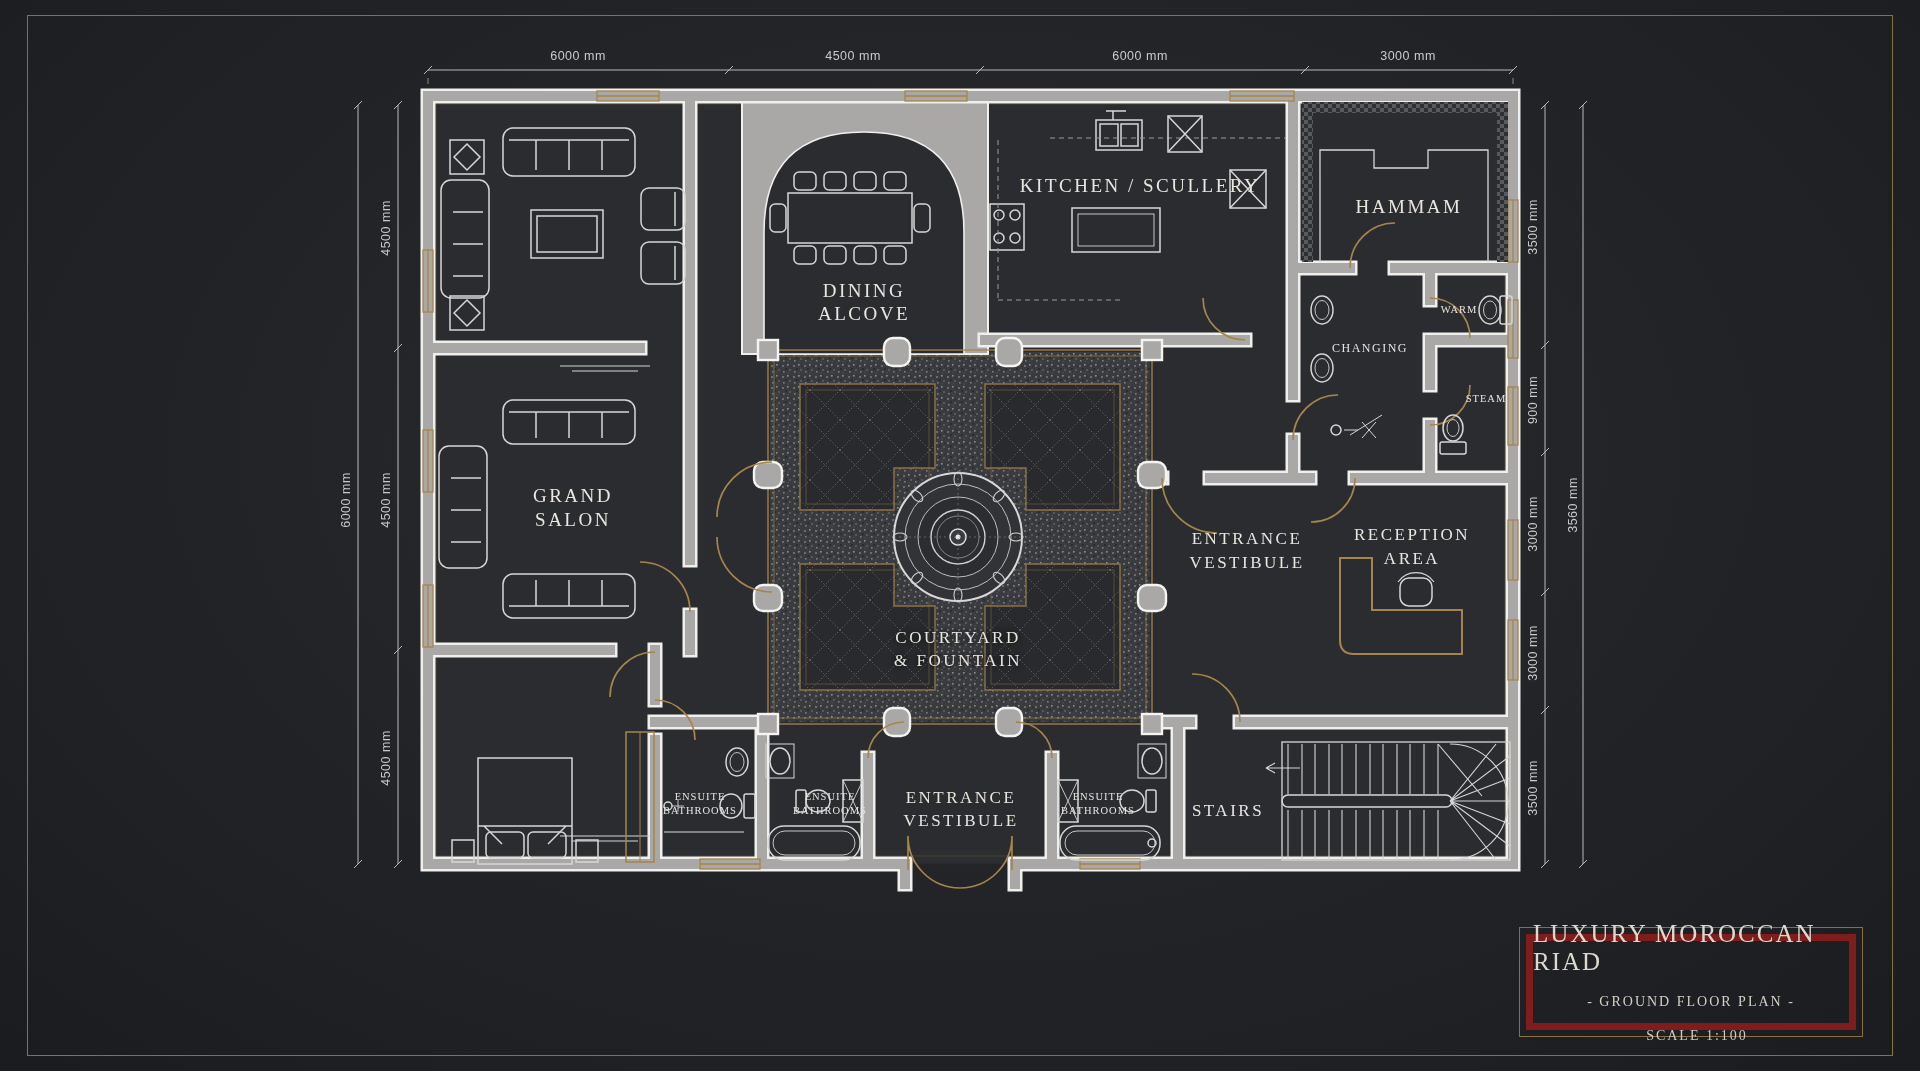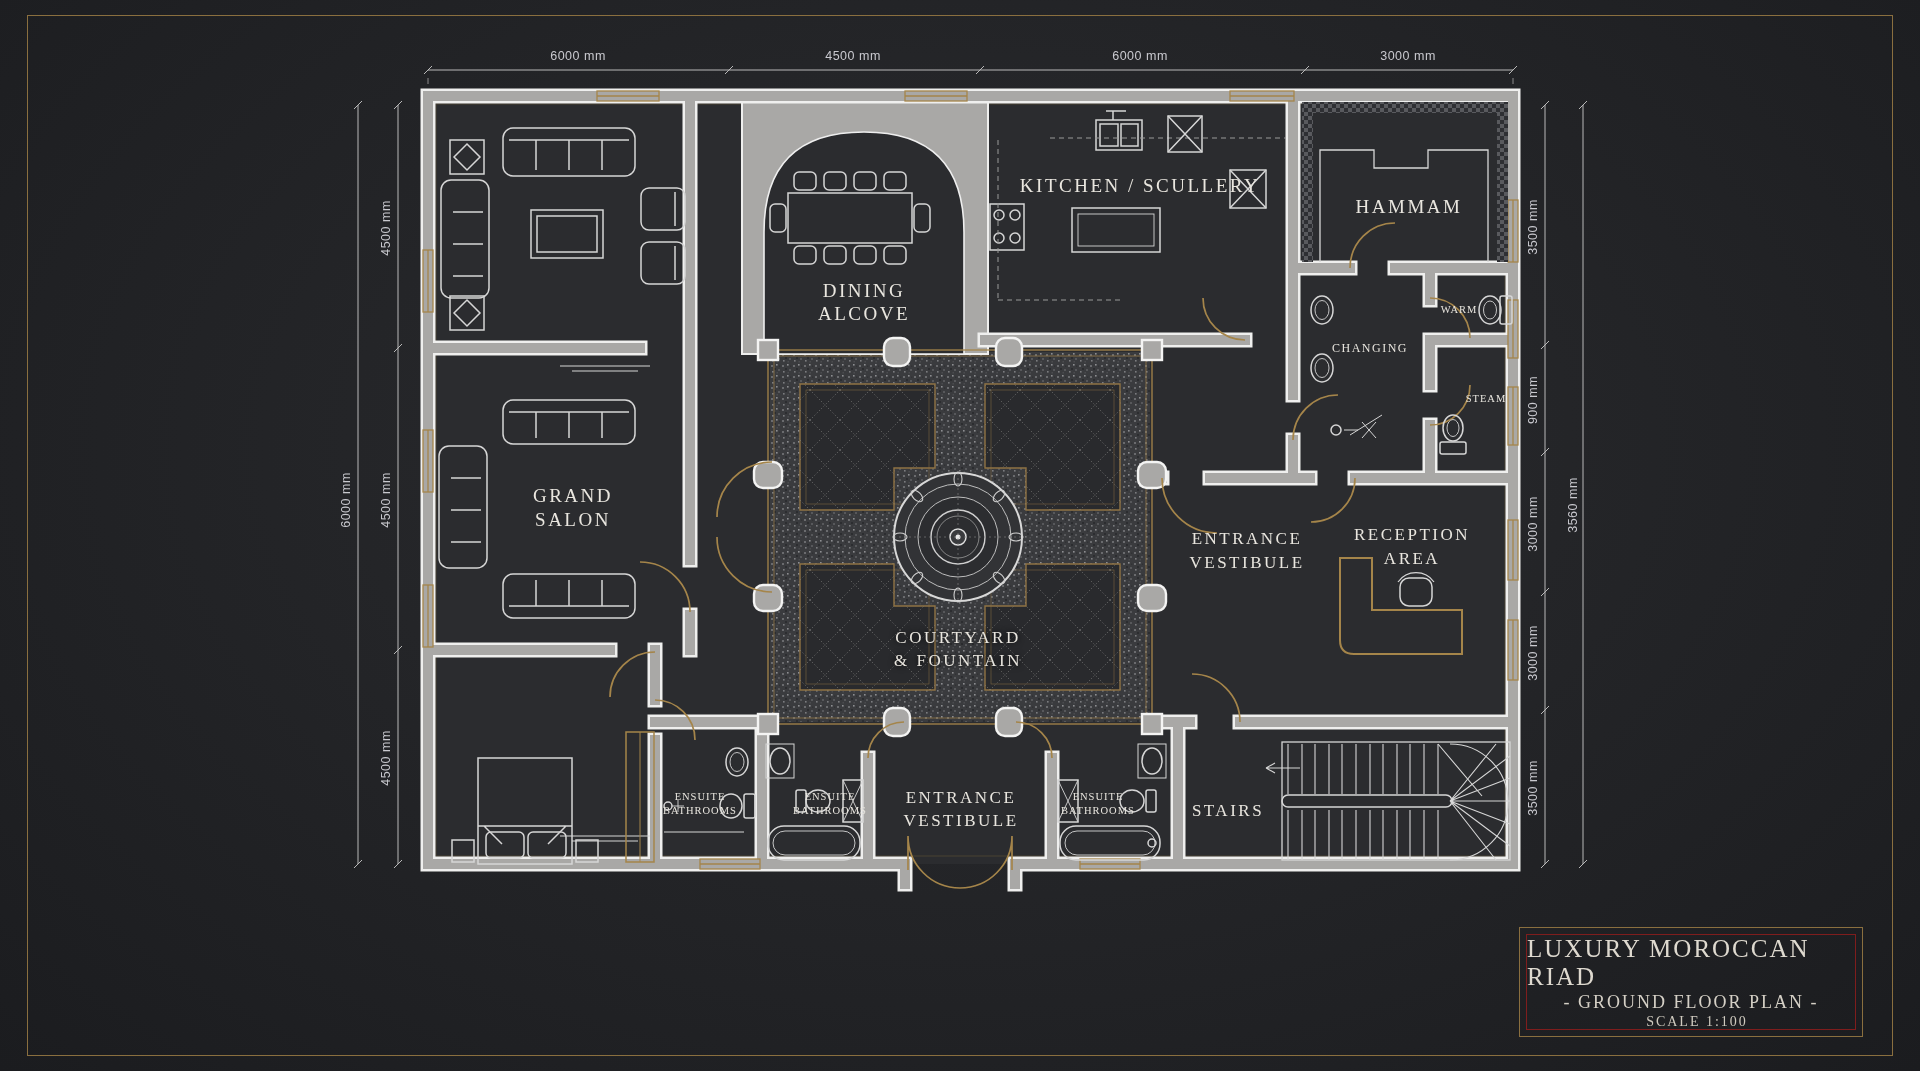--- a/index.html
+++ b/index.html
@@ -20,25 +20,25 @@
   .room-label.small{font-size:12px;letter-spacing:1.5px;}
   .room-label.tiny{font-size:10.5px;letter-spacing:1px;}
   .dim-text{fill:#c9c9cf;font-size:12.5px;letter-spacing:.5px;text-anchor:middle;
     font-family:"Liberation Sans","DejaVu Sans",sans-serif;}
   .title-block{
     position:absolute;left:1519px;top:927px;width:342px;height:108px;
     border:1.2px solid #8a6f3f;display:flex;align-items:center;justify-content:center;
   }
   .title-block .inner{
     position:absolute;left:6px;top:6px;right:6px;bottom:6px;
-    border:1px solid #7f1d1d;display:flex;flex-direction:column;
-    align-items:center;justify-content:center;gap:1px;
+    border:7px solid #7f1d1d;display:flex;flex-direction:column;
+    align-items:center;justify-content:center;gap:18px;
   }
   .tb-line1{font-size:25px;letter-spacing:2px;color:#ded9cf;}
-  .tb-line2{font-size:18px;letter-spacing:2px;color:#d5d0c6;}
+  .tb-line2{font-size:14px;letter-spacing:2px;color:#d5d0c6;}
   .tb-line3{font-size:14px;letter-spacing:2px;color:#cfcabf;margin-left:12px;}
 </style>
 </head>
 <body>
 
 <div class="gold-frame"></div>
 
 <svg width="1920" height="1071" viewBox="0 0 1920 1071">
   <defs>
     <pattern id="speck" width="11" height="11" patternUnits="userSpaceOnUse">

